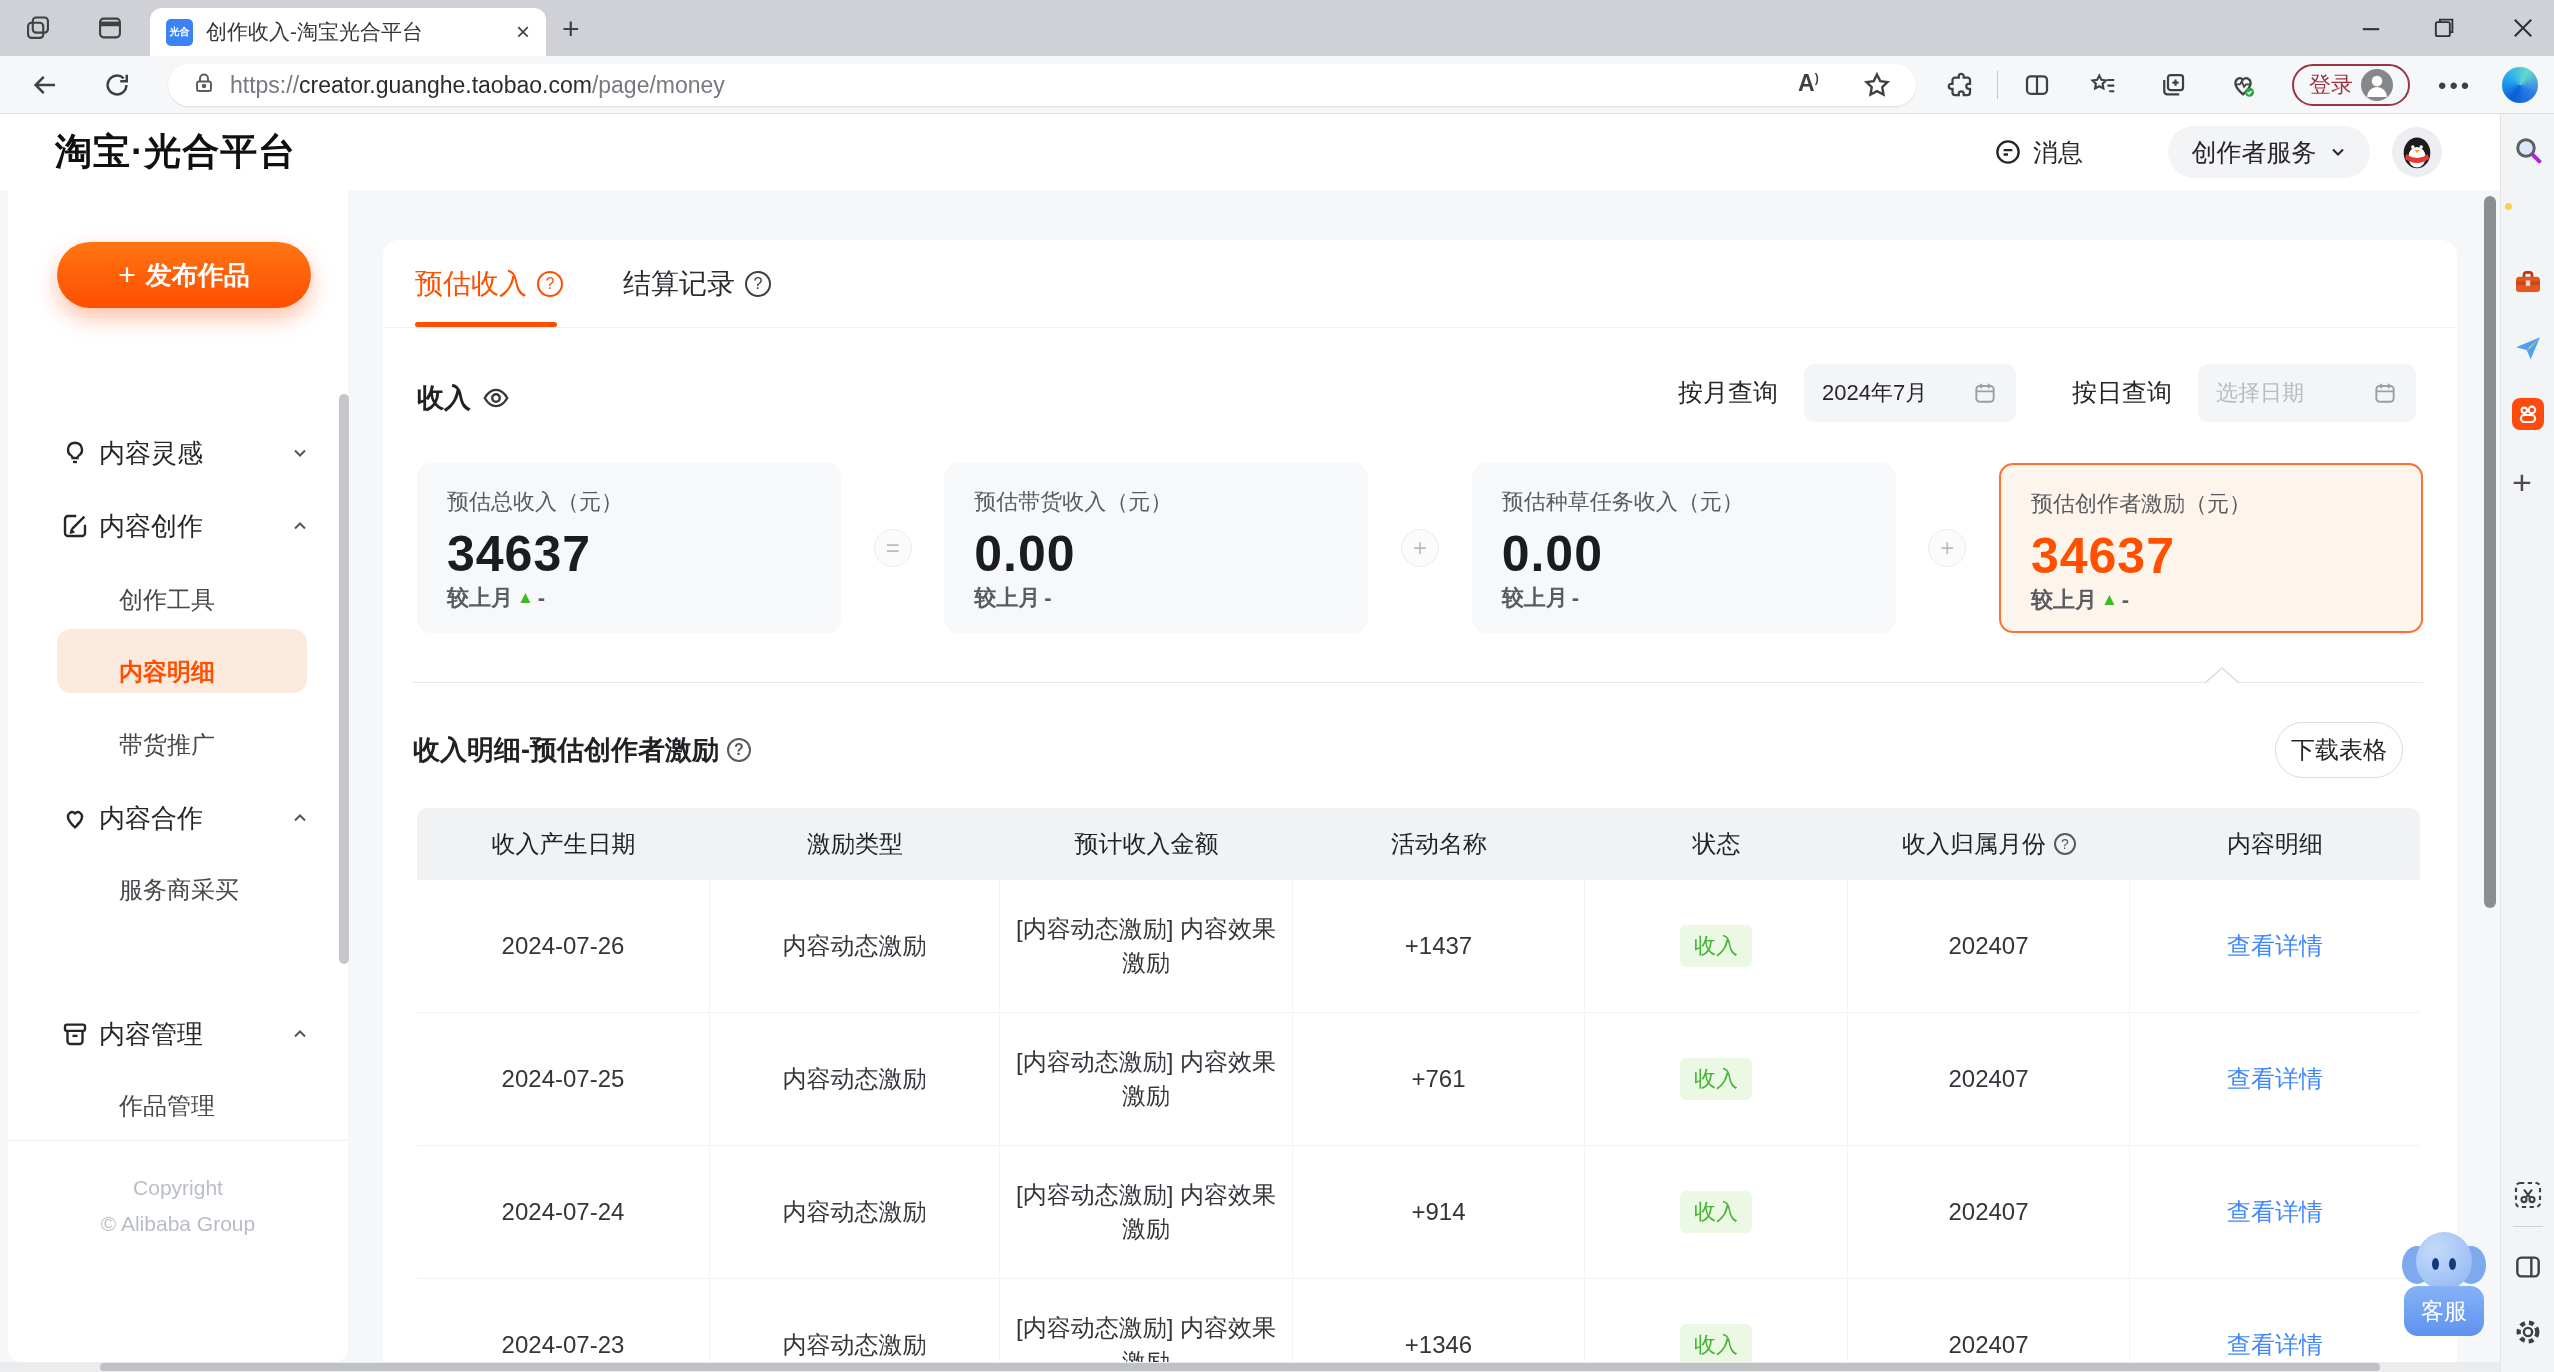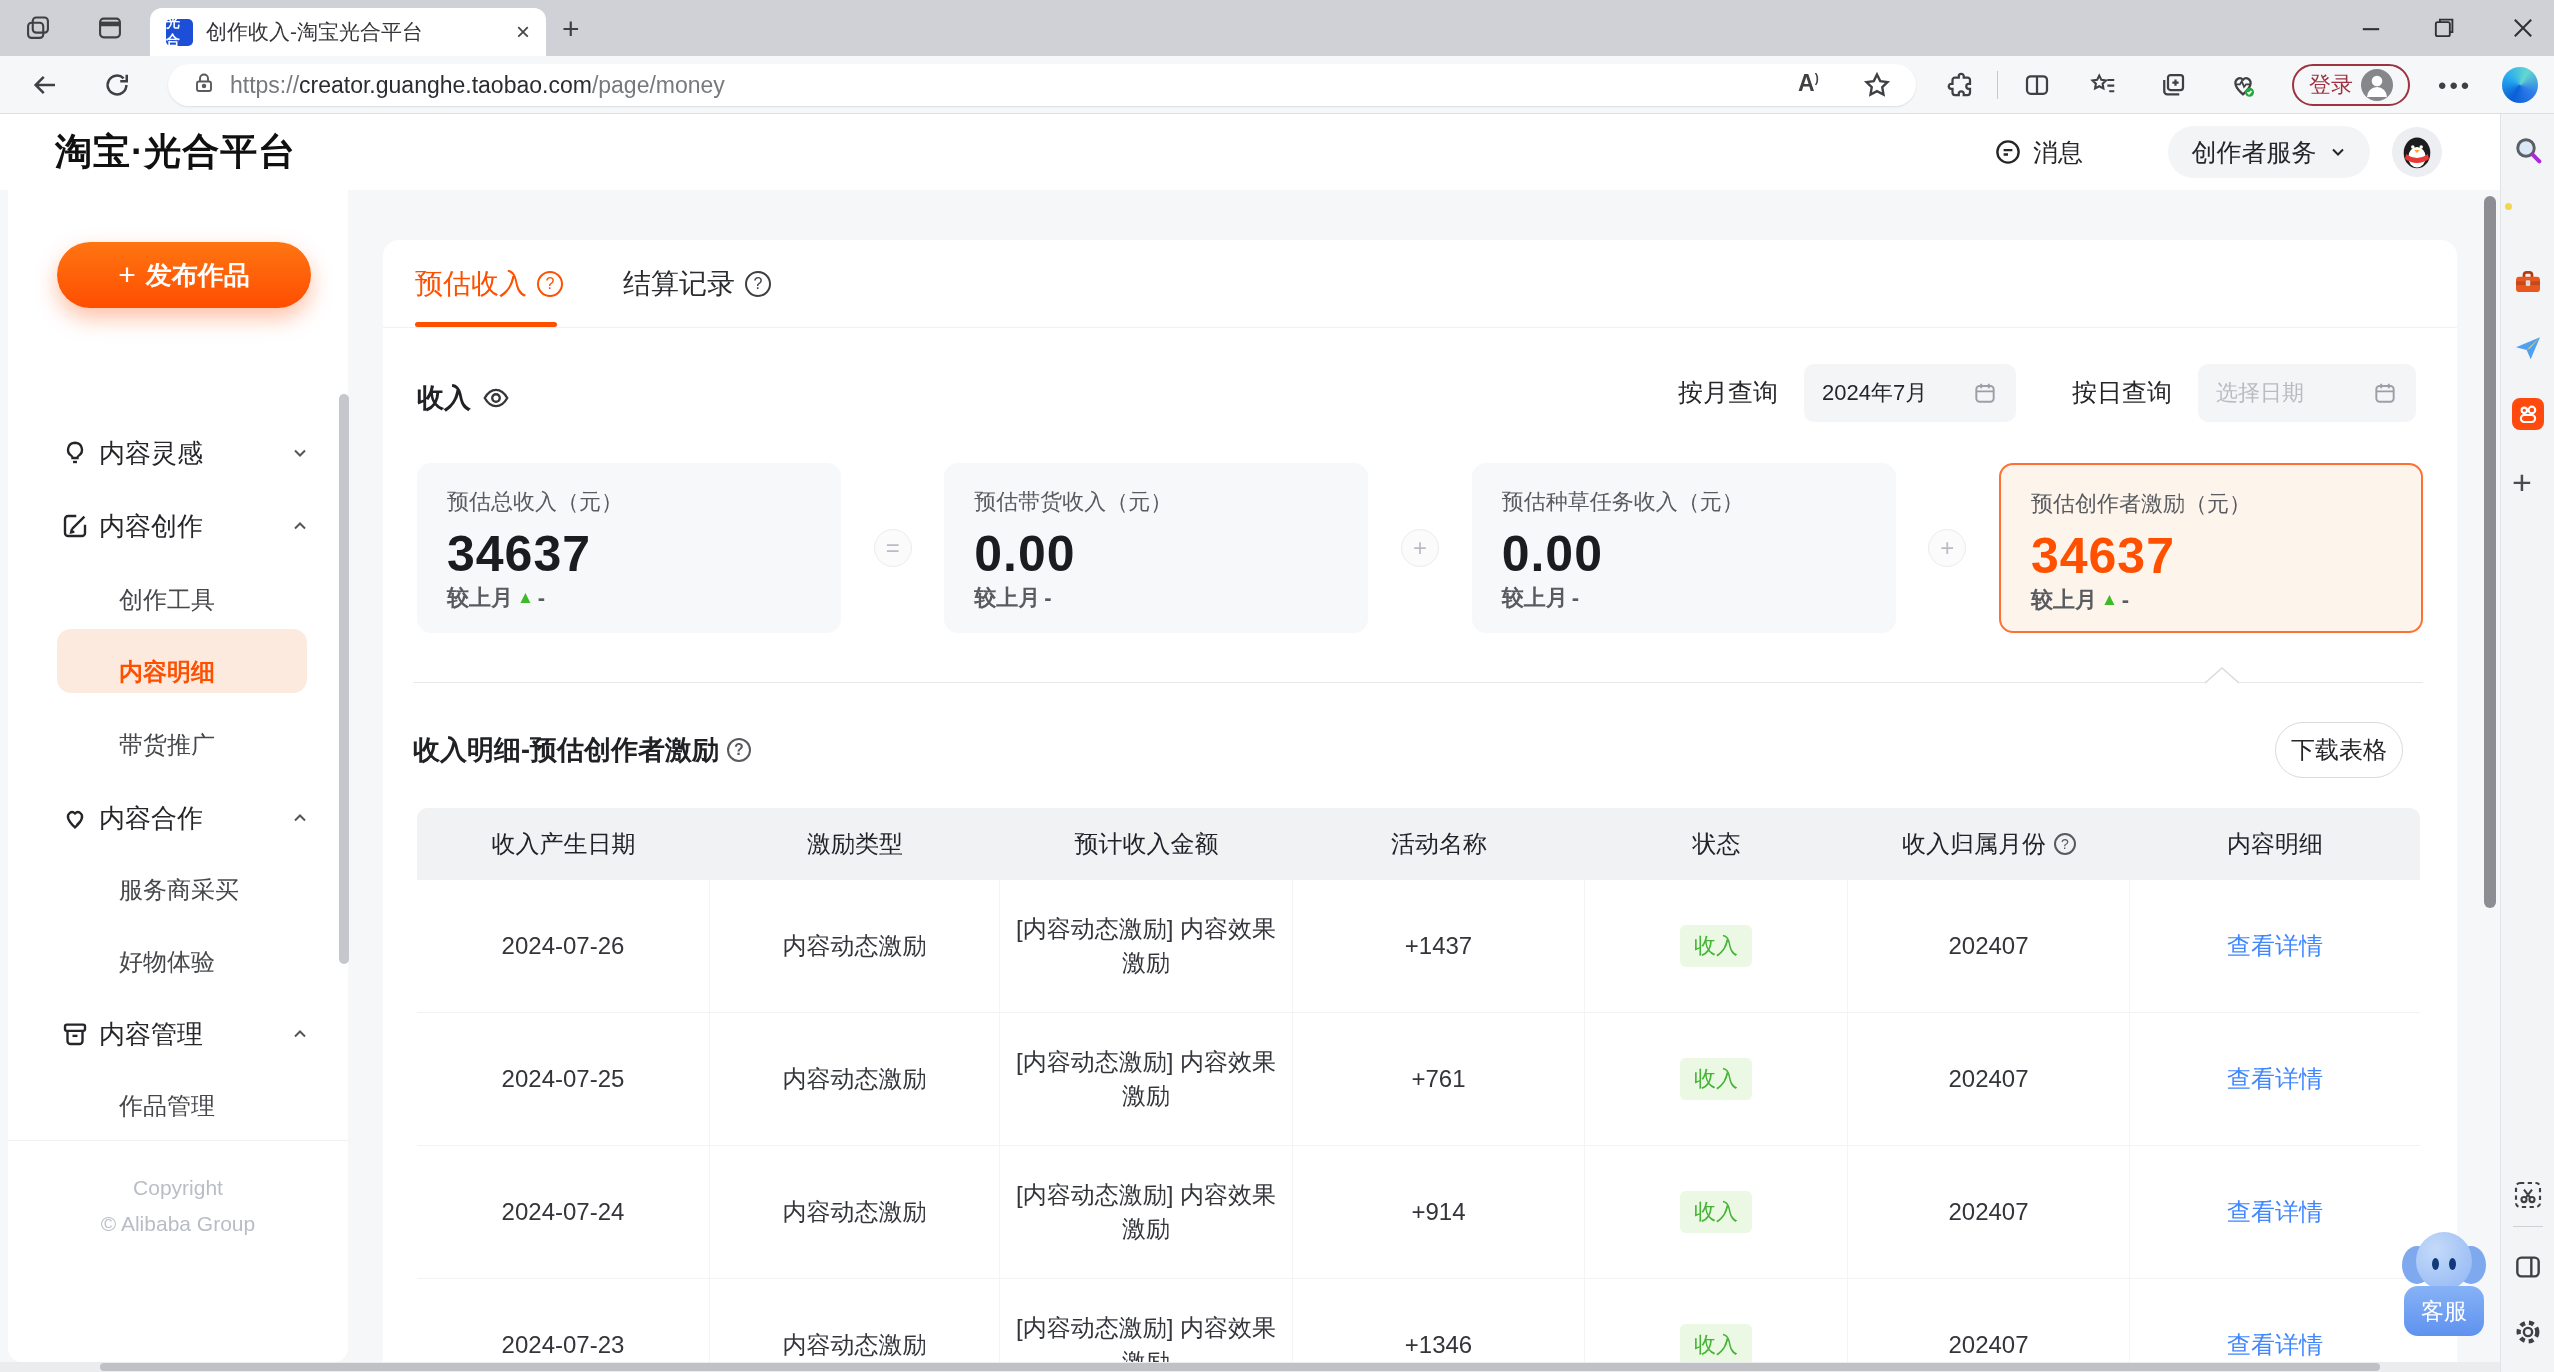--- a/index.html
+++ b/index.html
@@ -5,22 +5,22 @@
   html,body{margin:0;padding:0;width:2554px;height:1372px;overflow:hidden;
     font-family:"Liberation Sans","DejaVu Sans",sans-serif;background:#f6f7f9;}
   *{box-sizing:border-box;}
   svg{display:block;}
 
   
   #tabstrip{position:absolute;top:0;left:0;width:2554px;height:56px;background:#cfd1d6;}
   .chrome-ic{position:absolute;top:14px;width:28px;height:28px;color:#3f4043;}
   #tab{position:absolute;left:150px;top:8px;width:396px;height:48px;background:#fff;
     border-radius:12px 12px 0 0;display:flex;align-items:center;padding:0 16px;}
-  #tab-favicon{width:27px;height:27px;background:#1d4ed8;border-radius:5px;color:#fff;
-    font-size:14px;font-weight:bold;display:flex;align-items:center;justify-content:center;flex:0 0 auto;}
+  #tab-favicon{width:27px;height:27px;background:#3b82f6;border-radius:5px;color:#fff;
+    font-size:10px;font-weight:bold;display:flex;align-items:center;justify-content:center;flex:0 0 auto;}
   #tab-title{flex:1;margin-left:13px;font-size:21px;color:#35363a;white-space:nowrap;
     overflow:hidden;text-overflow:ellipsis;}
   .xmark{font-size:24px;color:#45464a;line-height:1;}
   #newtab{position:absolute;left:562px;top:12px;font-size:30px;color:#3f4043;}
   .winctl{position:absolute;top:14px;width:28px;height:28px;color:#303135;}
 
   #toolbar{position:absolute;top:56px;left:0;width:2554px;height:58px;background:#f6f7f9;
     border-bottom:1px solid #dcdee2;}
   #urlbar{position:absolute;left:168px;top:8px;width:1748px;height:42px;background:#fff;
     border-radius:21px;box-shadow:0 1px 2px rgba(0,0,0,.10);display:flex;align-items:center;padding:0 24px;}
@@ -415,23 +415,20 @@
         <svg viewBox="0 0 20 20" fill="none" stroke="currentColor" stroke-width="2">
             <path d="M5 12.5 l5 -5 5 5"></path>
           </svg>
       </span>
     </div>
 
     <div class="nav-item" style="top:670px">
       <span class="sub-label">服务商采买</span>
     </div>
 
-    <div class="nav-item" style="top:742px">
-      <span class="sub-label">好物体验</span>
-    </div>
 
     <div class="nav-item" style="top:814px">
       <span class="nav-ic">
         <svg viewBox="0 0 24 24" fill="none" stroke="currentColor" stroke-width="1.9">
             <rect x="4" y="4.5" width="16" height="5" rx="1.5"></rect>
             <path d="M6 9.5 V17.5 A2.5 2.5 0 0 0 8.5 20 h7 A2.5 2.5 0 0 0 18 17.5 V9.5"></path>
             <path d="M10 13.5 h4"></path>
           </svg>
       </span>
       <span class="nav-label">内容管理</span>

